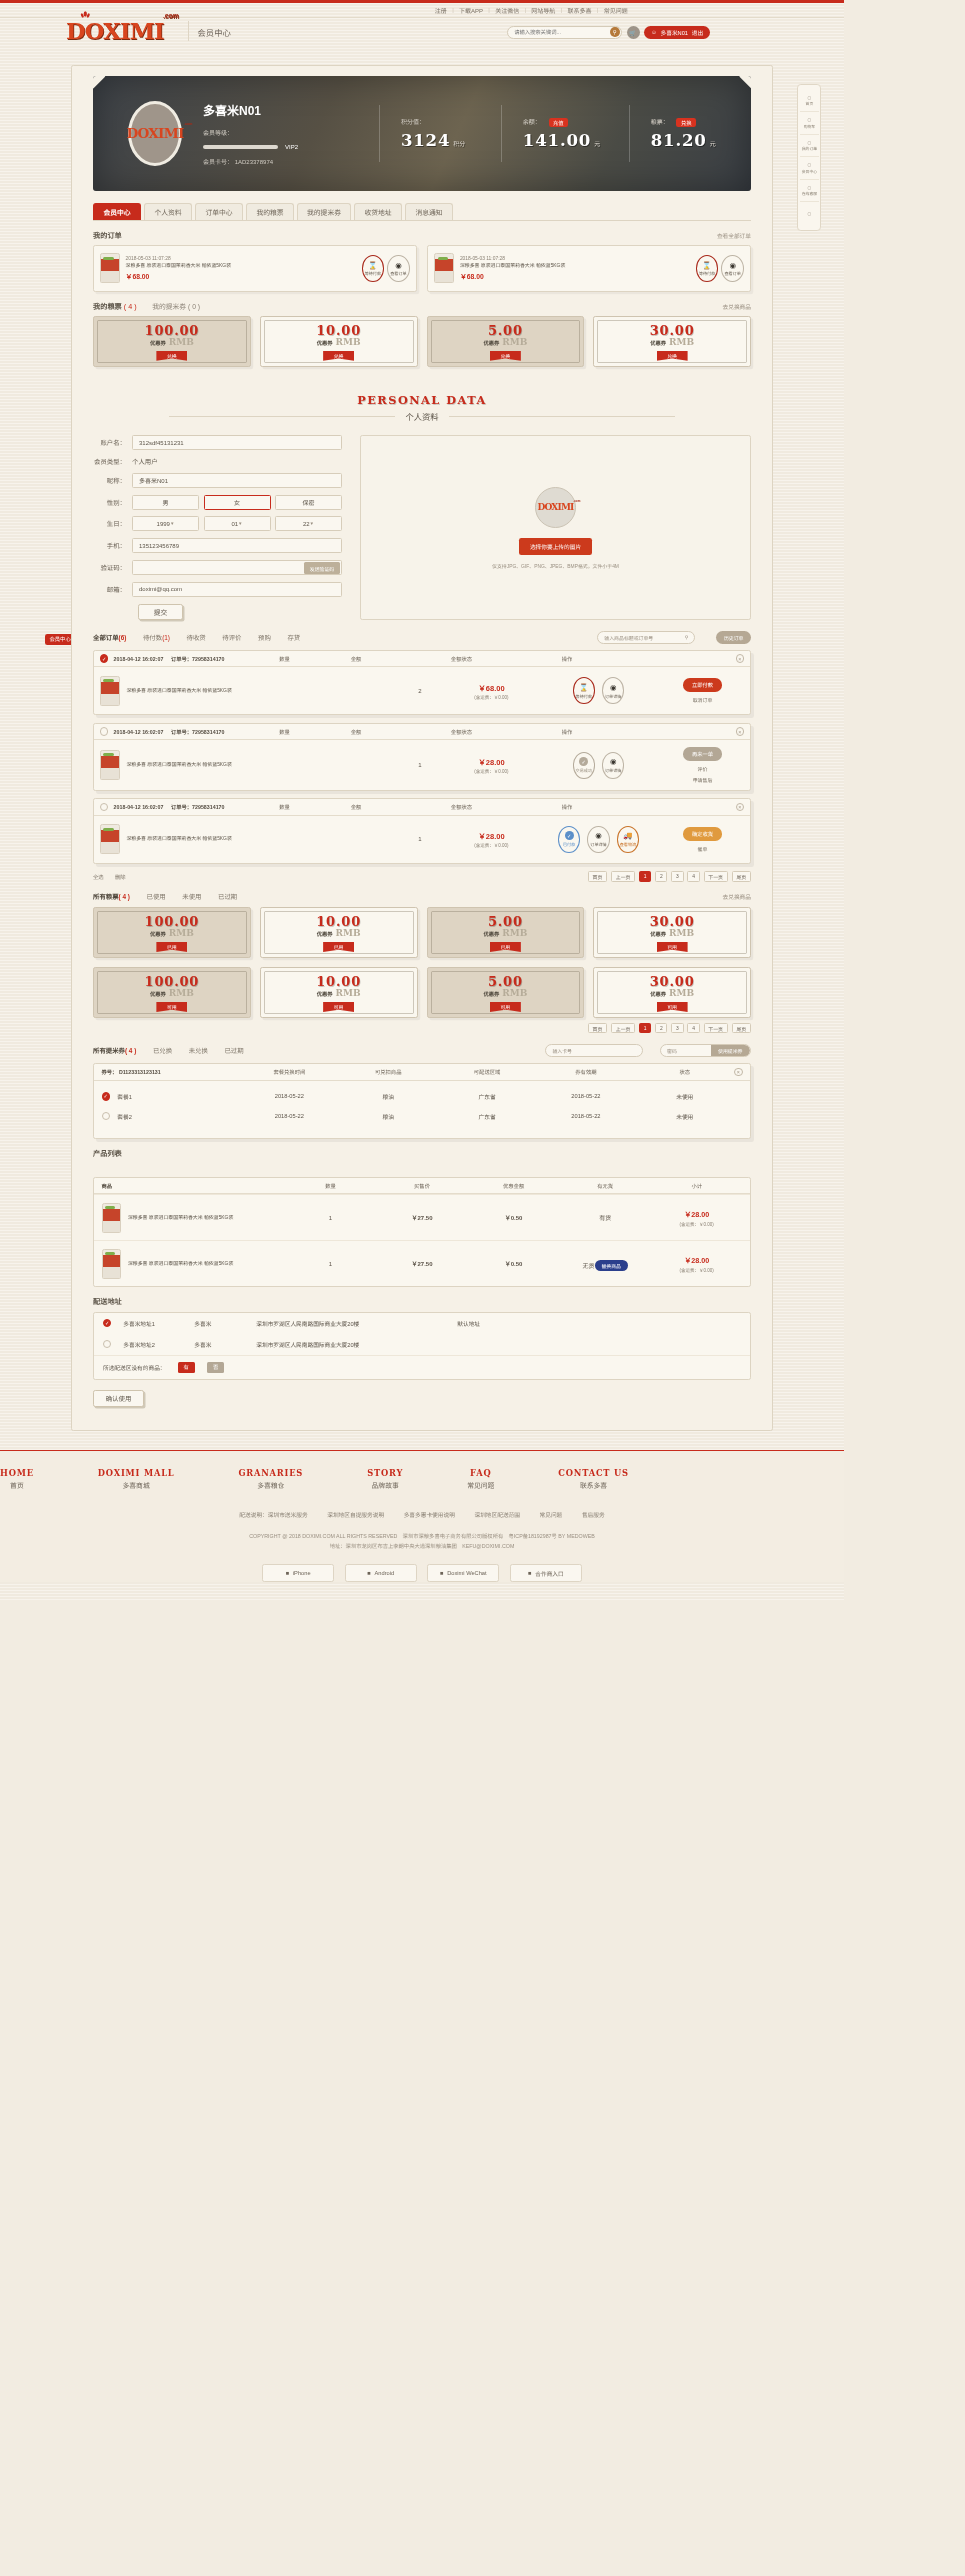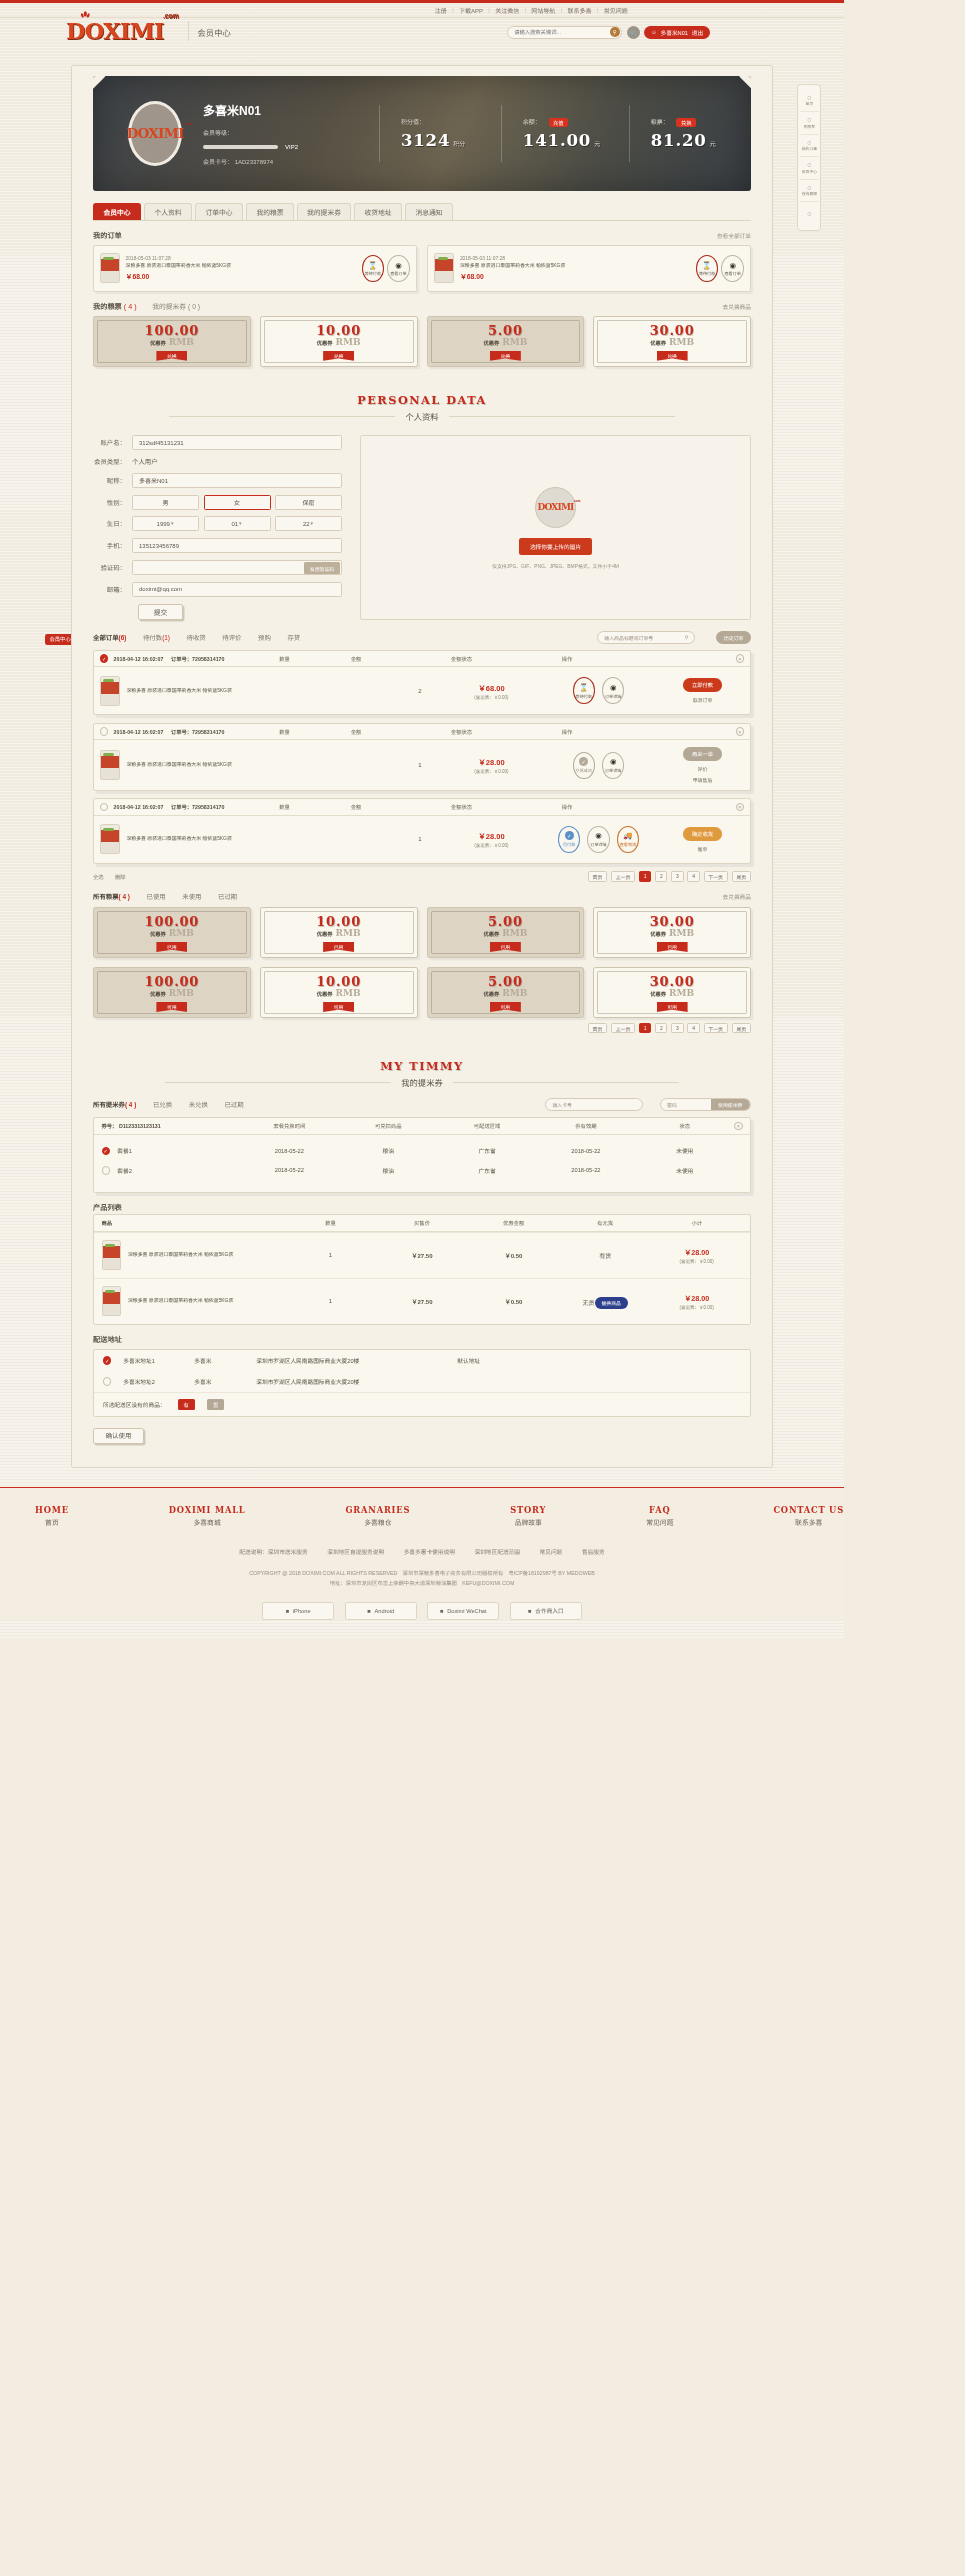--- a/index.html
+++ b/index.html
@@ -231,21 +231,21 @@
   .addr{margin:0 21px;border:0.8px solid #ddd4c2;background:#faf7ef;border-radius:2.3px;}
   .ar{display:flex;align-items:center;gap:12px;padding:6px 9px;font-size:5.7px;color:#5c5449;}
   .ar .w1{width:59px;} .ar .w2{width:50px;} .ar .w3{width:189px;}
   .btn-mini-r{background:#c72b1c;color:#fff;font-size:5.3px;border-radius:1.5px;padding:1.5px 6px;}
   .btn-mini-g{background:#b3a795;color:#fff;font-size:5.3px;border-radius:1.5px;padding:1.5px 6px;}
   .btn-confirm{margin:10.6px 21px 0;width:51px;height:16.6px;background:#faf7f0;border:0.8px solid #cfc4ae;
      border-radius:2.3px;display:flex;align-items:center;justify-content:center;font-size:6.4px;color:#5e564a;
      box-shadow:1.5px 1.5px 0 rgba(140,125,96,.35);}
   
   .footer{margin-top:19.6px;border-top:1.5px solid #c72b1c;background:#f3ede2;padding-top:16.6px;position:relative;}
-  .fnav{display:flex;justify-content:space-between;gap:64px;margin-left:35px;}
+  .fnav{display:flex;justify-content:flex-start;gap:64px;}
   .fn{text-align:center;}
   .fn .en{font-family:"DejaVu Serif",serif;font-weight:bold;font-size:8.3px;color:#c72b1c;letter-spacing:0.8px;}
   .fn .cn{font-size:6.8px;color:#6d6458;margin-top:2.3px;}
   .flinks{display:flex;justify-content:center;gap:19.6px;margin-top:19.6px;font-size:5.7px;color:#8a8174;}
   .fcopy{text-align:center;margin-top:12px;font-size:5.3px;color:#9a9082;line-height:1.9;}
   .fapps{display:flex;justify-content:center;gap:10.6px;margin:13.6px 0 18px;}
   .app{width:72px;height:18px;border:0.8px solid #ded5c4;background:#faf7f0;border-radius:2.3px;
      display:flex;align-items:center;justify-content:center;gap:3.8px;font-size:5.7px;color:#6d6458;}
 </style>
 </head>
@@ -812,24 +812,20 @@
         <div class="pg">首页</div>
   <div class="pg">上一页</div>
   <div class="pg on">1</div>
         <div class="pg">2</div>
         <div class="pg">3</div>
         <div class="pg">4</div>
   <div class="pg">下一页</div>
   <div class="pg">尾页</div>
       </div>
 
-    <div class="sec">
-      <div class="en">MY TIMMY</div>
-      <div class="cn">我的提米券</div>
-    </div>
     <div class="filters" id="timmyfilters">
         <div class="f on">所有提米券<span class="n">( 4 )</span></div>
         <div class="f">已兑换<span class="n"></span></div>
         <div class="f">未兑换<span class="n"></span></div>
         <div class="f">已过期<span class="n"></span></div>
         <div class="fspacer"></div>
   <div class="minisearch">
           <span>输入卡号</span>
         </div>
   <div class="minisearch" style="width:91px;padding-right:0;overflow:hidden">
@@ -873,21 +869,21 @@
   <div class="cl">粮油</div>
   <div class="cl">广东省</div>
   <div class="cl">2018-05-22</div>
   <div class="cl">未使用</div>
   <div style="width:8.3px"></div>
  </div>
         </div>
     </div>
 
     <div class="block">
-      <div class="blk-title" style="margin-bottom:2px">产品列表</div>
+      <div class="blk-title" style="margin-bottom:19px">产品列表</div>
     </div>
     <div class="prodtable">
       <div class="th" id="prodhead">
           <div class="cl first" style="flex:2">商品</div>
           <div class="cl" style="">数量</div>
           <div class="cl" style="">买售价</div>
           <div class="cl" style="">优惠金额</div>
           <div class="cl" style="">有无货</div>
           <div class="cl" style="">小计</div>
         </div>

